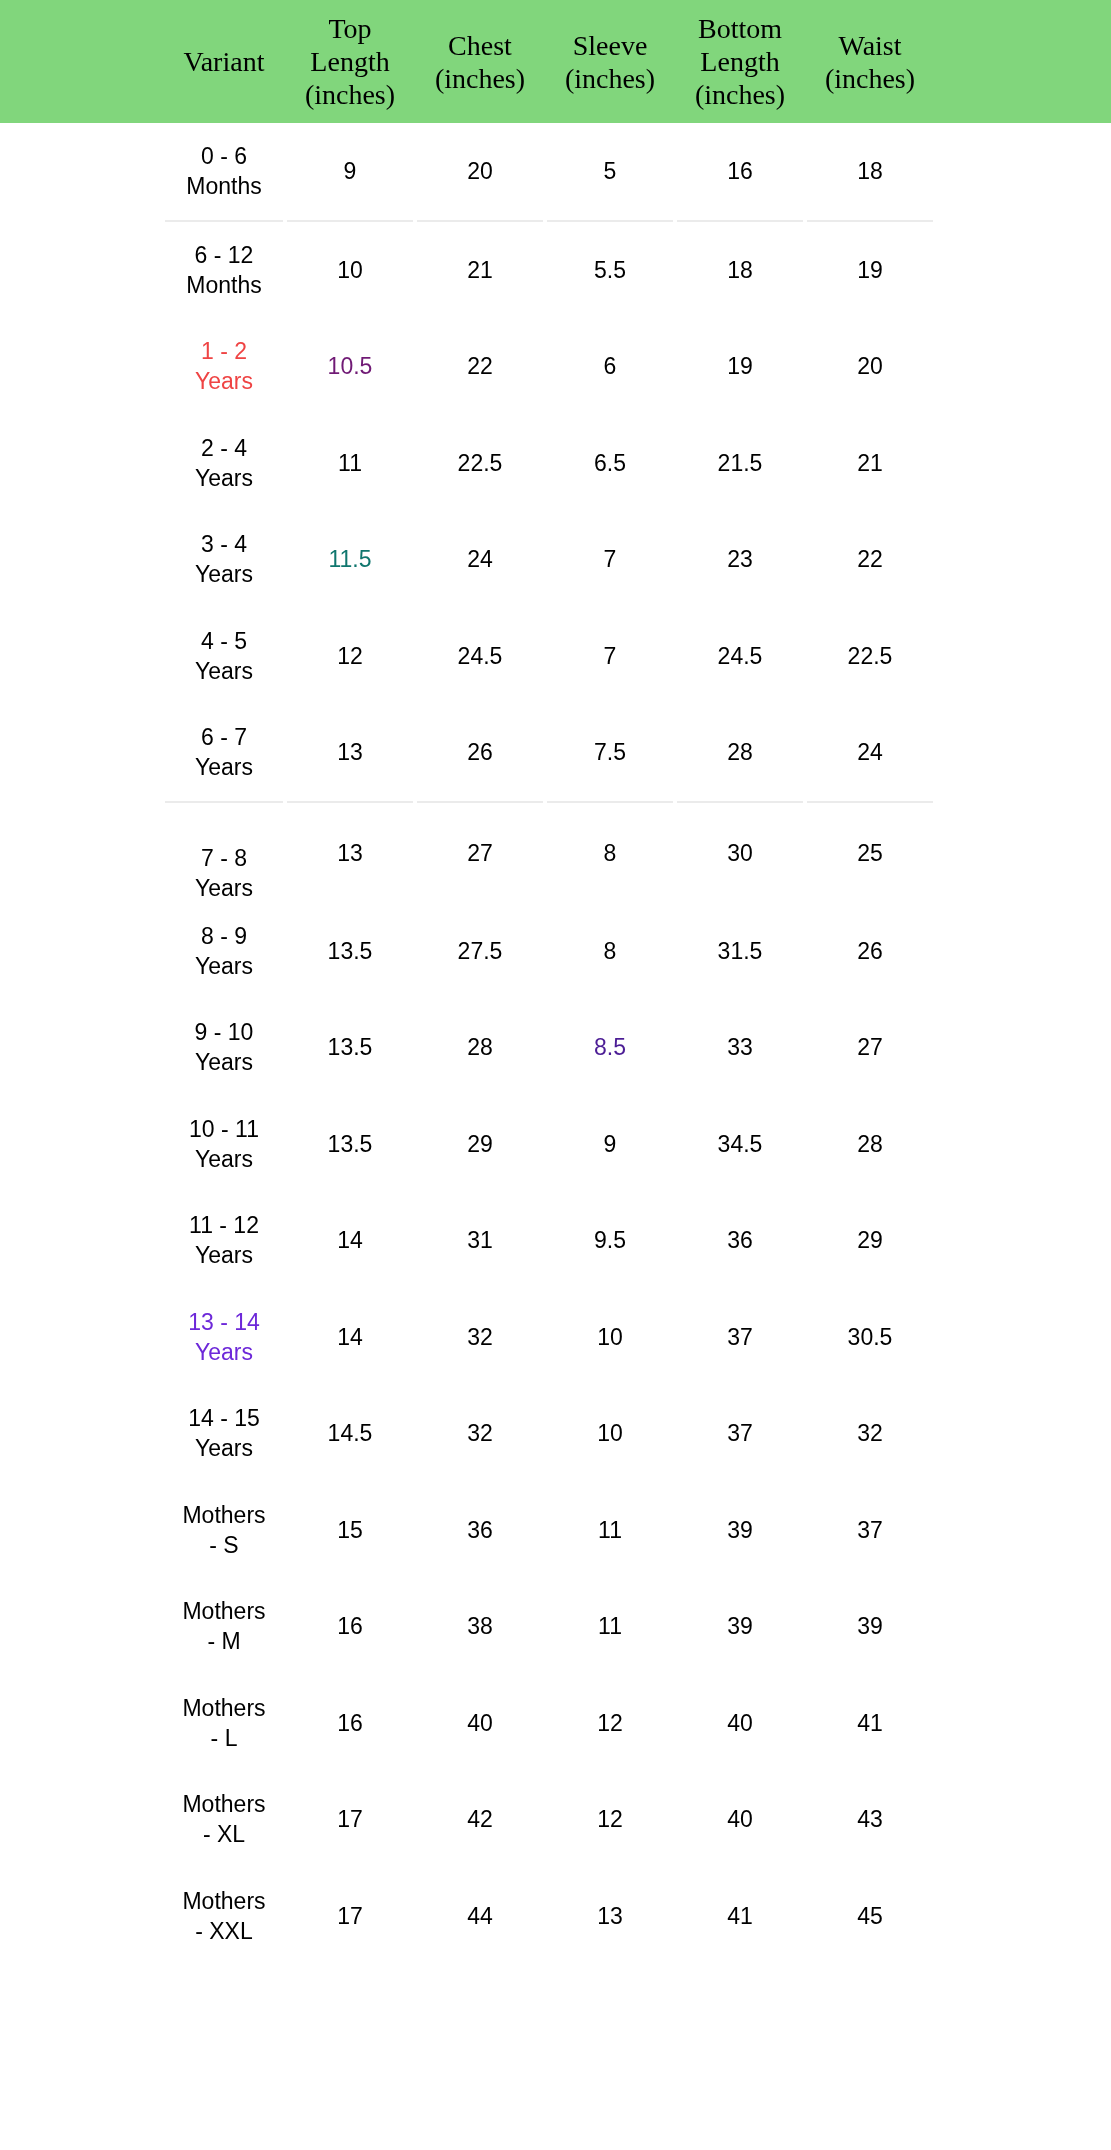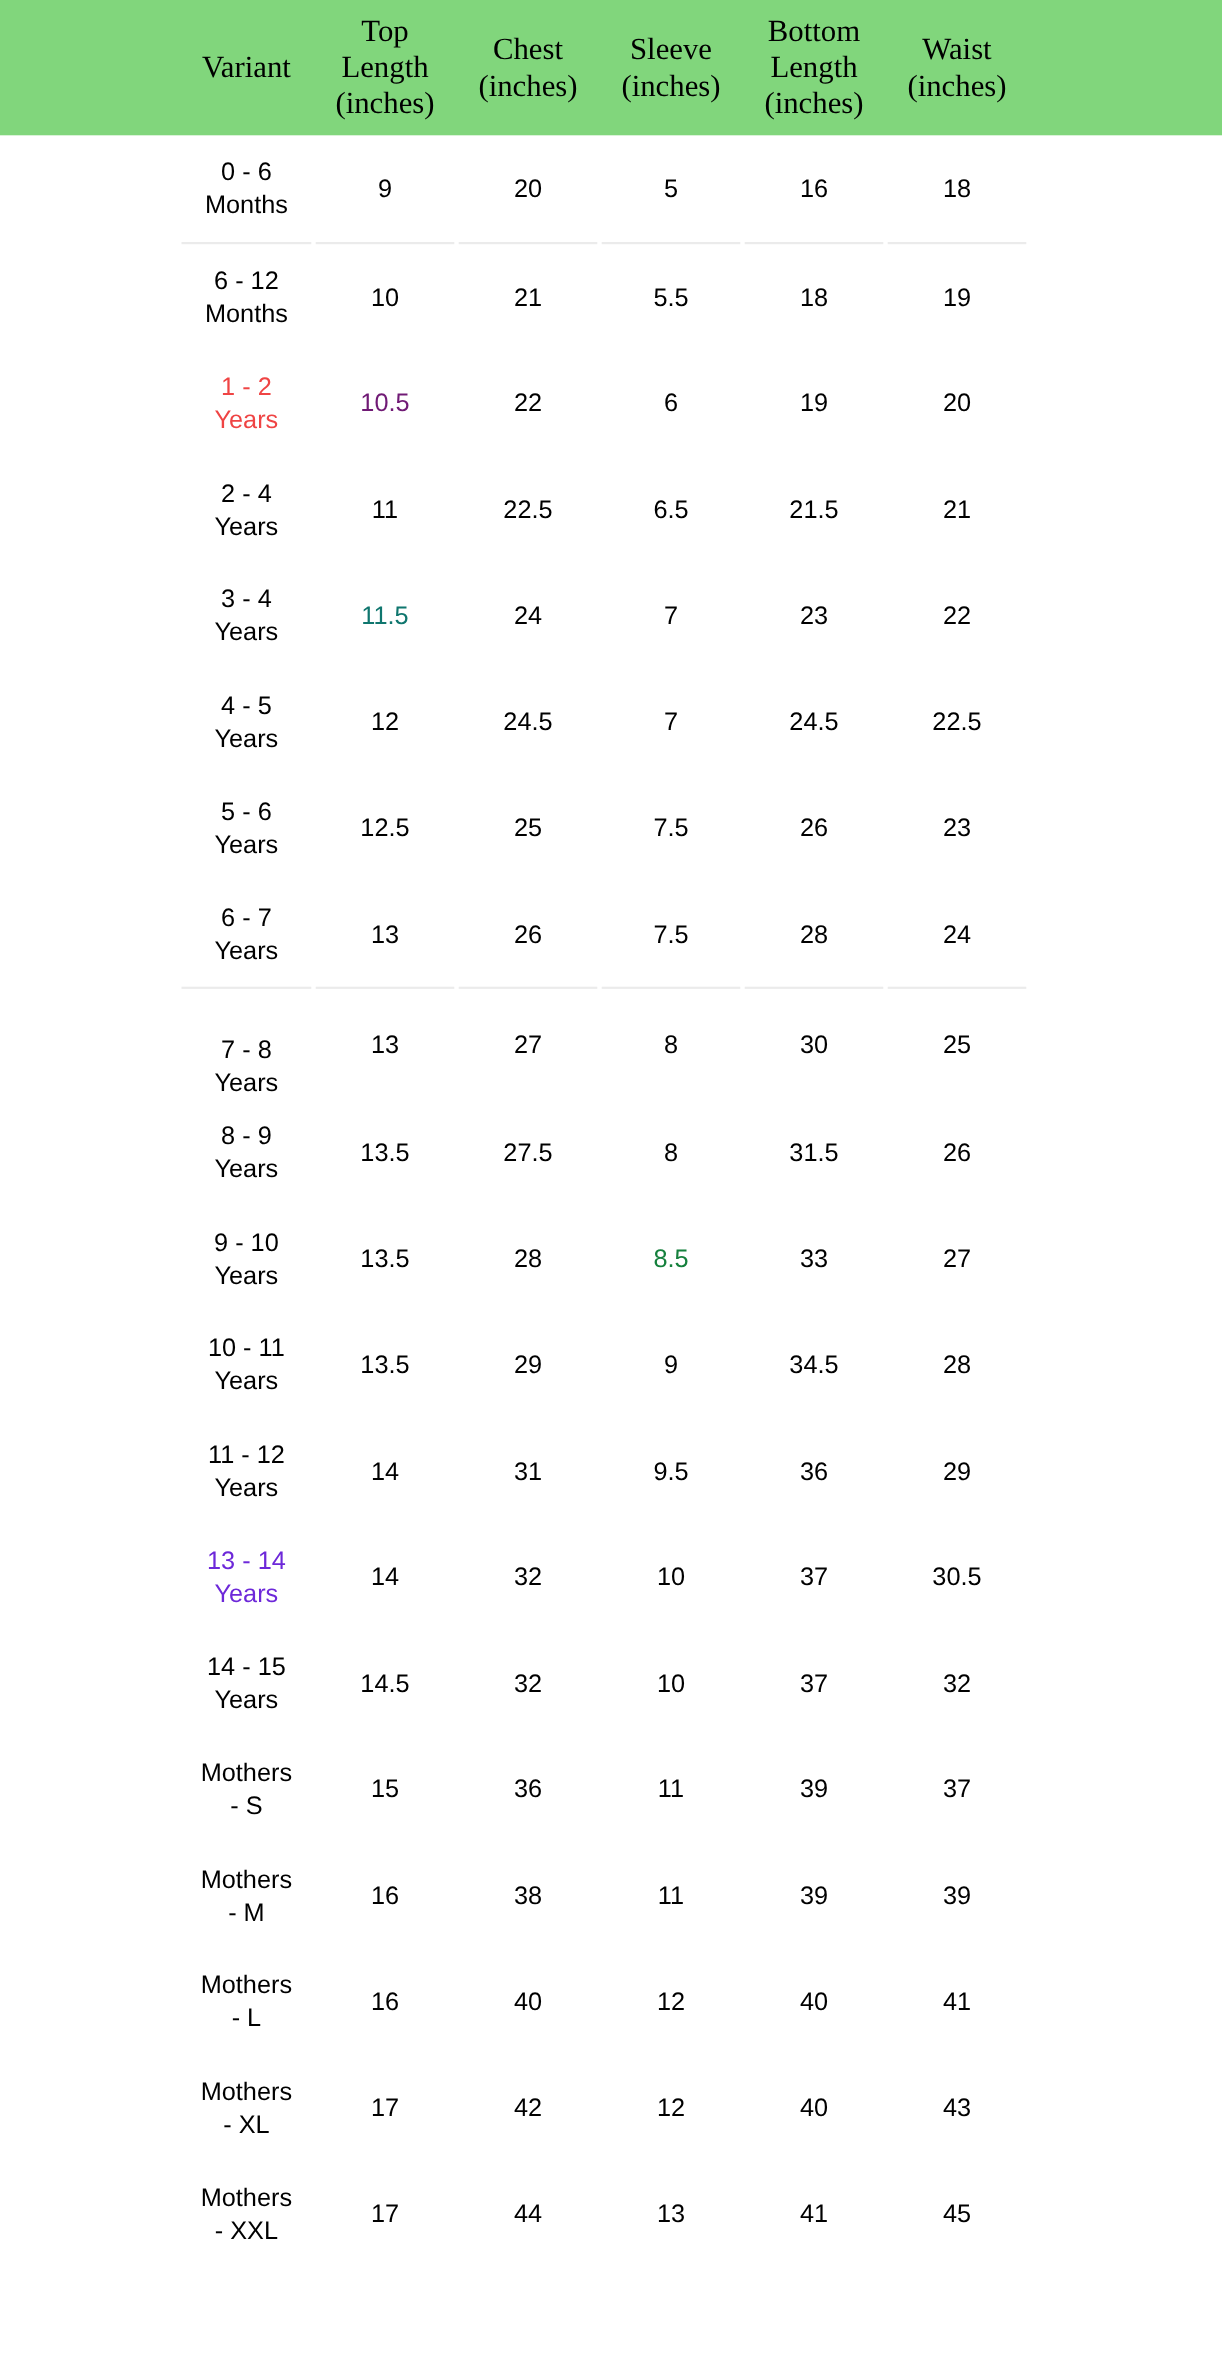--- a/index.html
+++ b/index.html
@@ -129,28 +129,20 @@
         <td><span style="color: rgb(0, 0, 0);">22</span></td>
       </tr>
       <tr>
         <td><span class="wrap" style="color: rgb(0, 0, 0);">4 - 5 Years</span></td>
         <td><span style="color: rgb(0, 0, 0);">12</span></td>
         <td><span style="color: rgb(0, 0, 0);">24.5</span></td>
         <td><span style="color: rgb(0, 0, 0);">7</span></td>
         <td><span style="color: rgb(0, 0, 0);">24.5</span></td>
         <td><span style="color: rgb(0, 0, 0);">22.5</span></td>
       </tr>
-      <tr>
-        <td><span class="wrap" style="color: rgb(0, 0, 0);">5 - 6 Years</span></td>
-        <td><span style="color: rgb(0, 0, 0);">12.5</span></td>
-        <td><span style="color: rgb(0, 0, 0);">25</span></td>
-        <td><span style="color: rgb(0, 0, 0);">7.5</span></td>
-        <td><span style="color: rgb(0, 0, 0);">26</span></td>
-        <td><span style="color: rgb(0, 0, 0);">23</span></td>
-      </tr>
       <tr class="divided">
         <td style="border-bottom: 2px solid rgb(235, 235, 235);"><span class="wrap" style="color: rgb(0, 0, 0);">6 - 7 Years</span></td>
         <td style="border-bottom: 2px solid rgb(235, 235, 235);"><span style="color: rgb(0, 0, 0);">13</span></td>
         <td style="border-bottom: 2px solid rgb(235, 235, 235);"><span style="color: rgb(0, 0, 0);">26</span></td>
         <td style="border-bottom: 2px solid rgb(235, 235, 235);"><span style="color: rgb(0, 0, 0);">7.5</span></td>
         <td style="border-bottom: 2px solid rgb(235, 235, 235);"><span style="color: rgb(0, 0, 0);">28</span></td>
         <td style="border-bottom: 2px solid rgb(235, 235, 235);"><span style="color: rgb(0, 0, 0);">24</span></td>
       </tr>
       <tr>
         <td><span class="wrap" style="color: rgb(0, 0, 0); margin-top: 40px;">7 - 8 Years</span></td>
@@ -165,21 +157,21 @@
         <td><span style="color: rgb(0, 0, 0);">13.5</span></td>
         <td><span style="color: rgb(0, 0, 0);">27.5</span></td>
         <td><span style="color: rgb(0, 0, 0);">8</span></td>
         <td><span style="color: rgb(0, 0, 0);">31.5</span></td>
         <td><span style="color: rgb(0, 0, 0);">26</span></td>
       </tr>
       <tr>
         <td><span class="wrap" style="color: rgb(0, 0, 0);">9 - 10 Years</span></td>
         <td><span style="color: rgb(0, 0, 0);">13.5</span></td>
         <td><span style="color: rgb(0, 0, 0);">28</span></td>
-        <td><span style="color: #15803d;">8.5</span></td>
+        <td><span style="color: #4c1d95;">8.5</span></td>
         <td><span style="color: rgb(0, 0, 0);">33</span></td>
         <td><span style="color: rgb(0, 0, 0);">27</span></td>
       </tr>
       <tr>
         <td><span class="wrap" style="color: rgb(0, 0, 0);">10 - 11 Years</span></td>
         <td><span style="color: rgb(0, 0, 0);">13.5</span></td>
         <td><span style="color: rgb(0, 0, 0);">29</span></td>
         <td><span style="color: rgb(0, 0, 0);">9</span></td>
         <td><span style="color: rgb(0, 0, 0);">34.5</span></td>
         <td><span style="color: rgb(0, 0, 0);">28</span></td>

